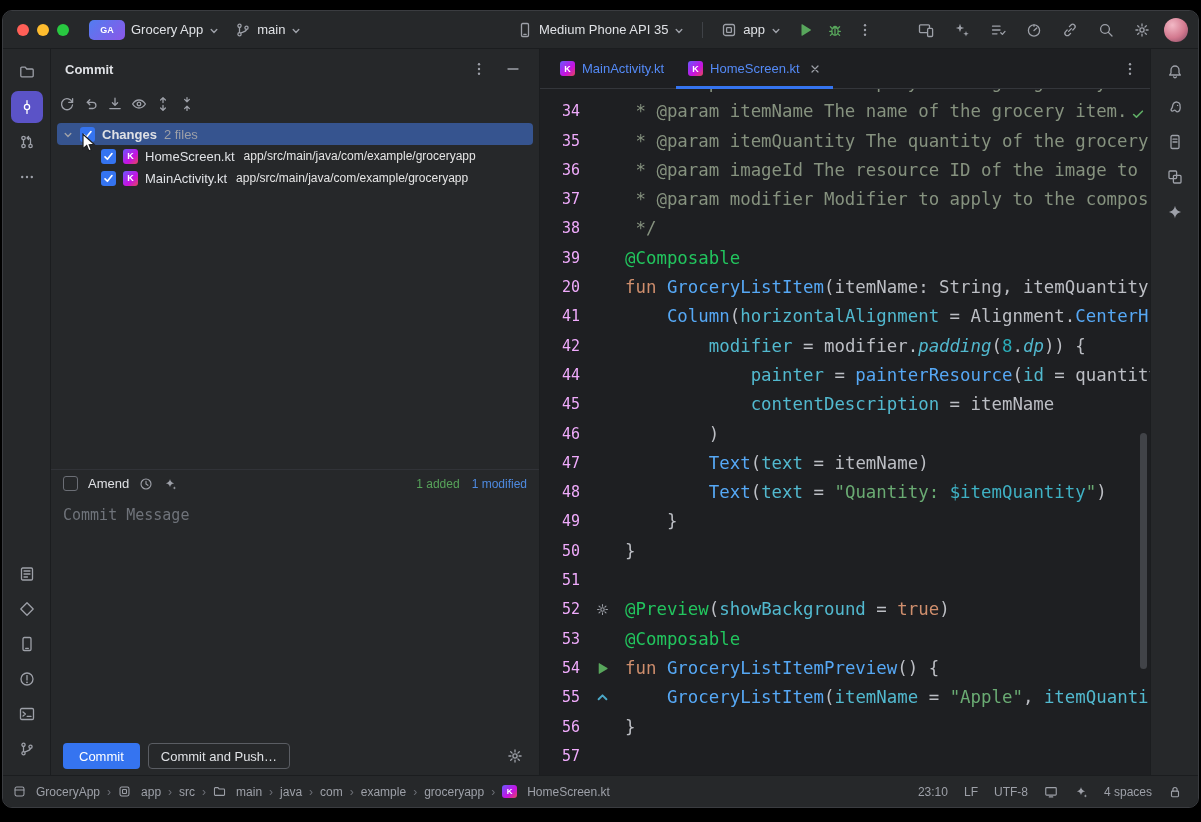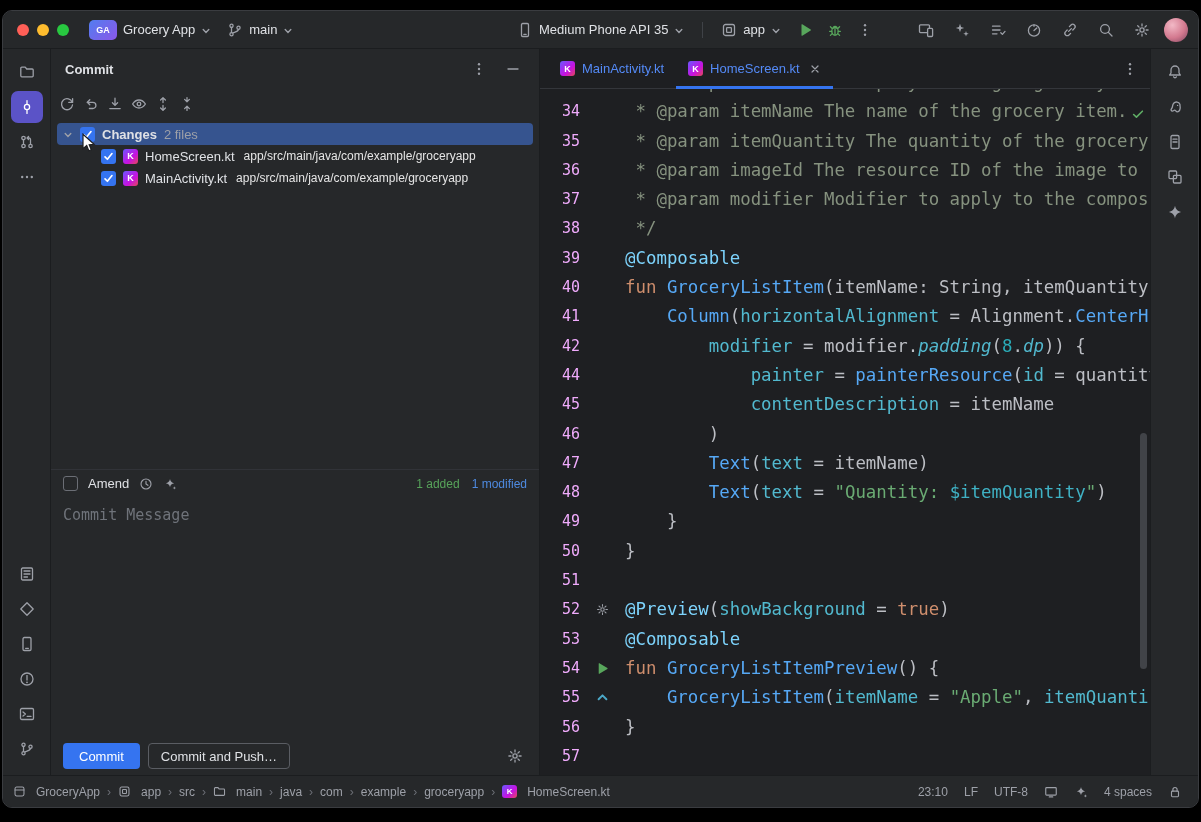--- a/index.html
+++ b/index.html
@@ -10,21 +10,21 @@
     border:1px solid #3a3c40;border-radius:10px;overflow:hidden;display:flex;flex-direction:column}
 
   
   .titlebar{flex:0 0 38px;background:#26282a;border-bottom:1px solid #1b1d1f;position:relative;
     display:flex;align-items:center}
   .lights{display:flex;gap:8px;padding:0 12px 0 14px}
   .light{width:12px;height:12px;border-radius:50%}
   .light.red{background:#ff5f57}.light.yellow{background:#febc2e}.light.green{background:#28c840}
   .tb-widget{display:flex;align-items:center;gap:6px;height:28px;padding:0 8px;border-radius:6px;
     color:#dfe1e5;font-size:13px;white-space:nowrap}
-  .ga-badge{width:28px;height:20px;border-radius:5px;background:linear-gradient(135deg,#527df0,#8b57e8);
+  .ga-badge{width:36px;height:20px;border-radius:5px;background:linear-gradient(135deg,#527df0,#8b57e8);
     color:#fff;font-size:9px;font-weight:700;display:flex;align-items:center;justify-content:center}
   .chev{color:#9da0a8;display:inline-flex;margin-top:2px}
   .tb-left{display:flex;align-items:center;height:100%}
   .tb-center{position:absolute;left:506px;top:0;height:100%;display:flex;align-items:center;gap:2px}
   .tb-right{position:absolute;right:10px;top:0;height:100%;display:flex;align-items:center;gap:8px}
   .tb-icon-btn{width:28px;height:28px;border-radius:6px;display:flex;align-items:center;justify-content:center;color:#9da0a8}
   .tb-divider{width:1px;height:16px;background:#3f4247;margin:0 8px}
   .avatar{width:24px;height:24px;border-radius:50%;
     background:radial-gradient(circle at 35% 30%,#f2b9c6,#d3798f 55%,#7e4660)}
   .icon{display:inline-flex;align-items:center;justify-content:center;line-height:0}
@@ -84,21 +84,21 @@
     background:linear-gradient(135deg,#6b57ff,#c711e1 60%,#e44857);color:#fff;font-size:9px;font-weight:700}
   .code-area{flex:1;position:relative;overflow:hidden;font-family:"DejaVu Sans Mono",monospace;font-size:17.4px}
   #code-lines{position:absolute;top:-21px;left:0;right:0}
   .cline{display:flex;height:29.3px;line-height:29.3px}
   .ln{flex:0 0 40px;width:40px;text-align:right;color:#f0abfc;font-size:15px}
   .gut{flex:0 0 45px;width:45px;display:flex;align-items:center;justify-content:center}
   .gut .icon svg{width:13px;height:13px}
   .ctext{flex:1;white-space:pre;overflow:hidden}
   .tk-doc{color:#86927f;}
   .tk-kw{color:#cf8e6d}
-  .tk-ann{color:#7dd3fc}
+  .tk-ann{color:#22c55e}
   .tk-fn{color:#56a8f5}
   .tk-na{color:#52b9cf}
   .tk-ext{color:#52b9cf;font-style:italic}
   .tk-str{color:#6aab73}
   .tk-tmpl{color:#3fb1c4}
   .tk-num{color:#2aacb8}
   .tk-txt{color:#bcbec4}
   .scroll-thumb{position:absolute;right:3px;top:344px;width:7px;height:236px;background:#45474c;border-radius:4px;opacity:.9}
   .inspection{position:absolute;top:18px;right:5px;z-index:4}
 
@@ -574,21 +574,21 @@
                 <span class="ln">38</span>
                 <span class="gut"></span>
                 <span class="ctext"><span class="tk-doc"> */</span></span>
               </div>
               <div class="cline">
                 <span class="ln">39</span>
                 <span class="gut"></span>
                 <span class="ctext"><span class="tk-ann">@Composable</span></span>
               </div>
               <div class="cline">
-                <span class="ln">40</span>
+                <span class="ln">20</span>
                 <span class="gut"></span>
                 <span class="ctext"><span class="tk-kw">fun </span><span class="tk-fn">GroceryListItem</span><span class="tk-txt">(itemName: String, itemQuantity</span></span>
               </div>
               <div class="cline">
                 <span class="ln">41</span>
                 <span class="gut"></span>
                 <span class="ctext"><span class="tk-txt">    </span><span class="tk-fn">Column</span><span class="tk-txt">(</span><span class="tk-na">horizontalAlignment</span><span class="tk-txt"> = Alignment.</span><span class="tk-fn">CenterH</span></span>
               </div>
               <div class="cline">
                 <span class="ln">42</span>

